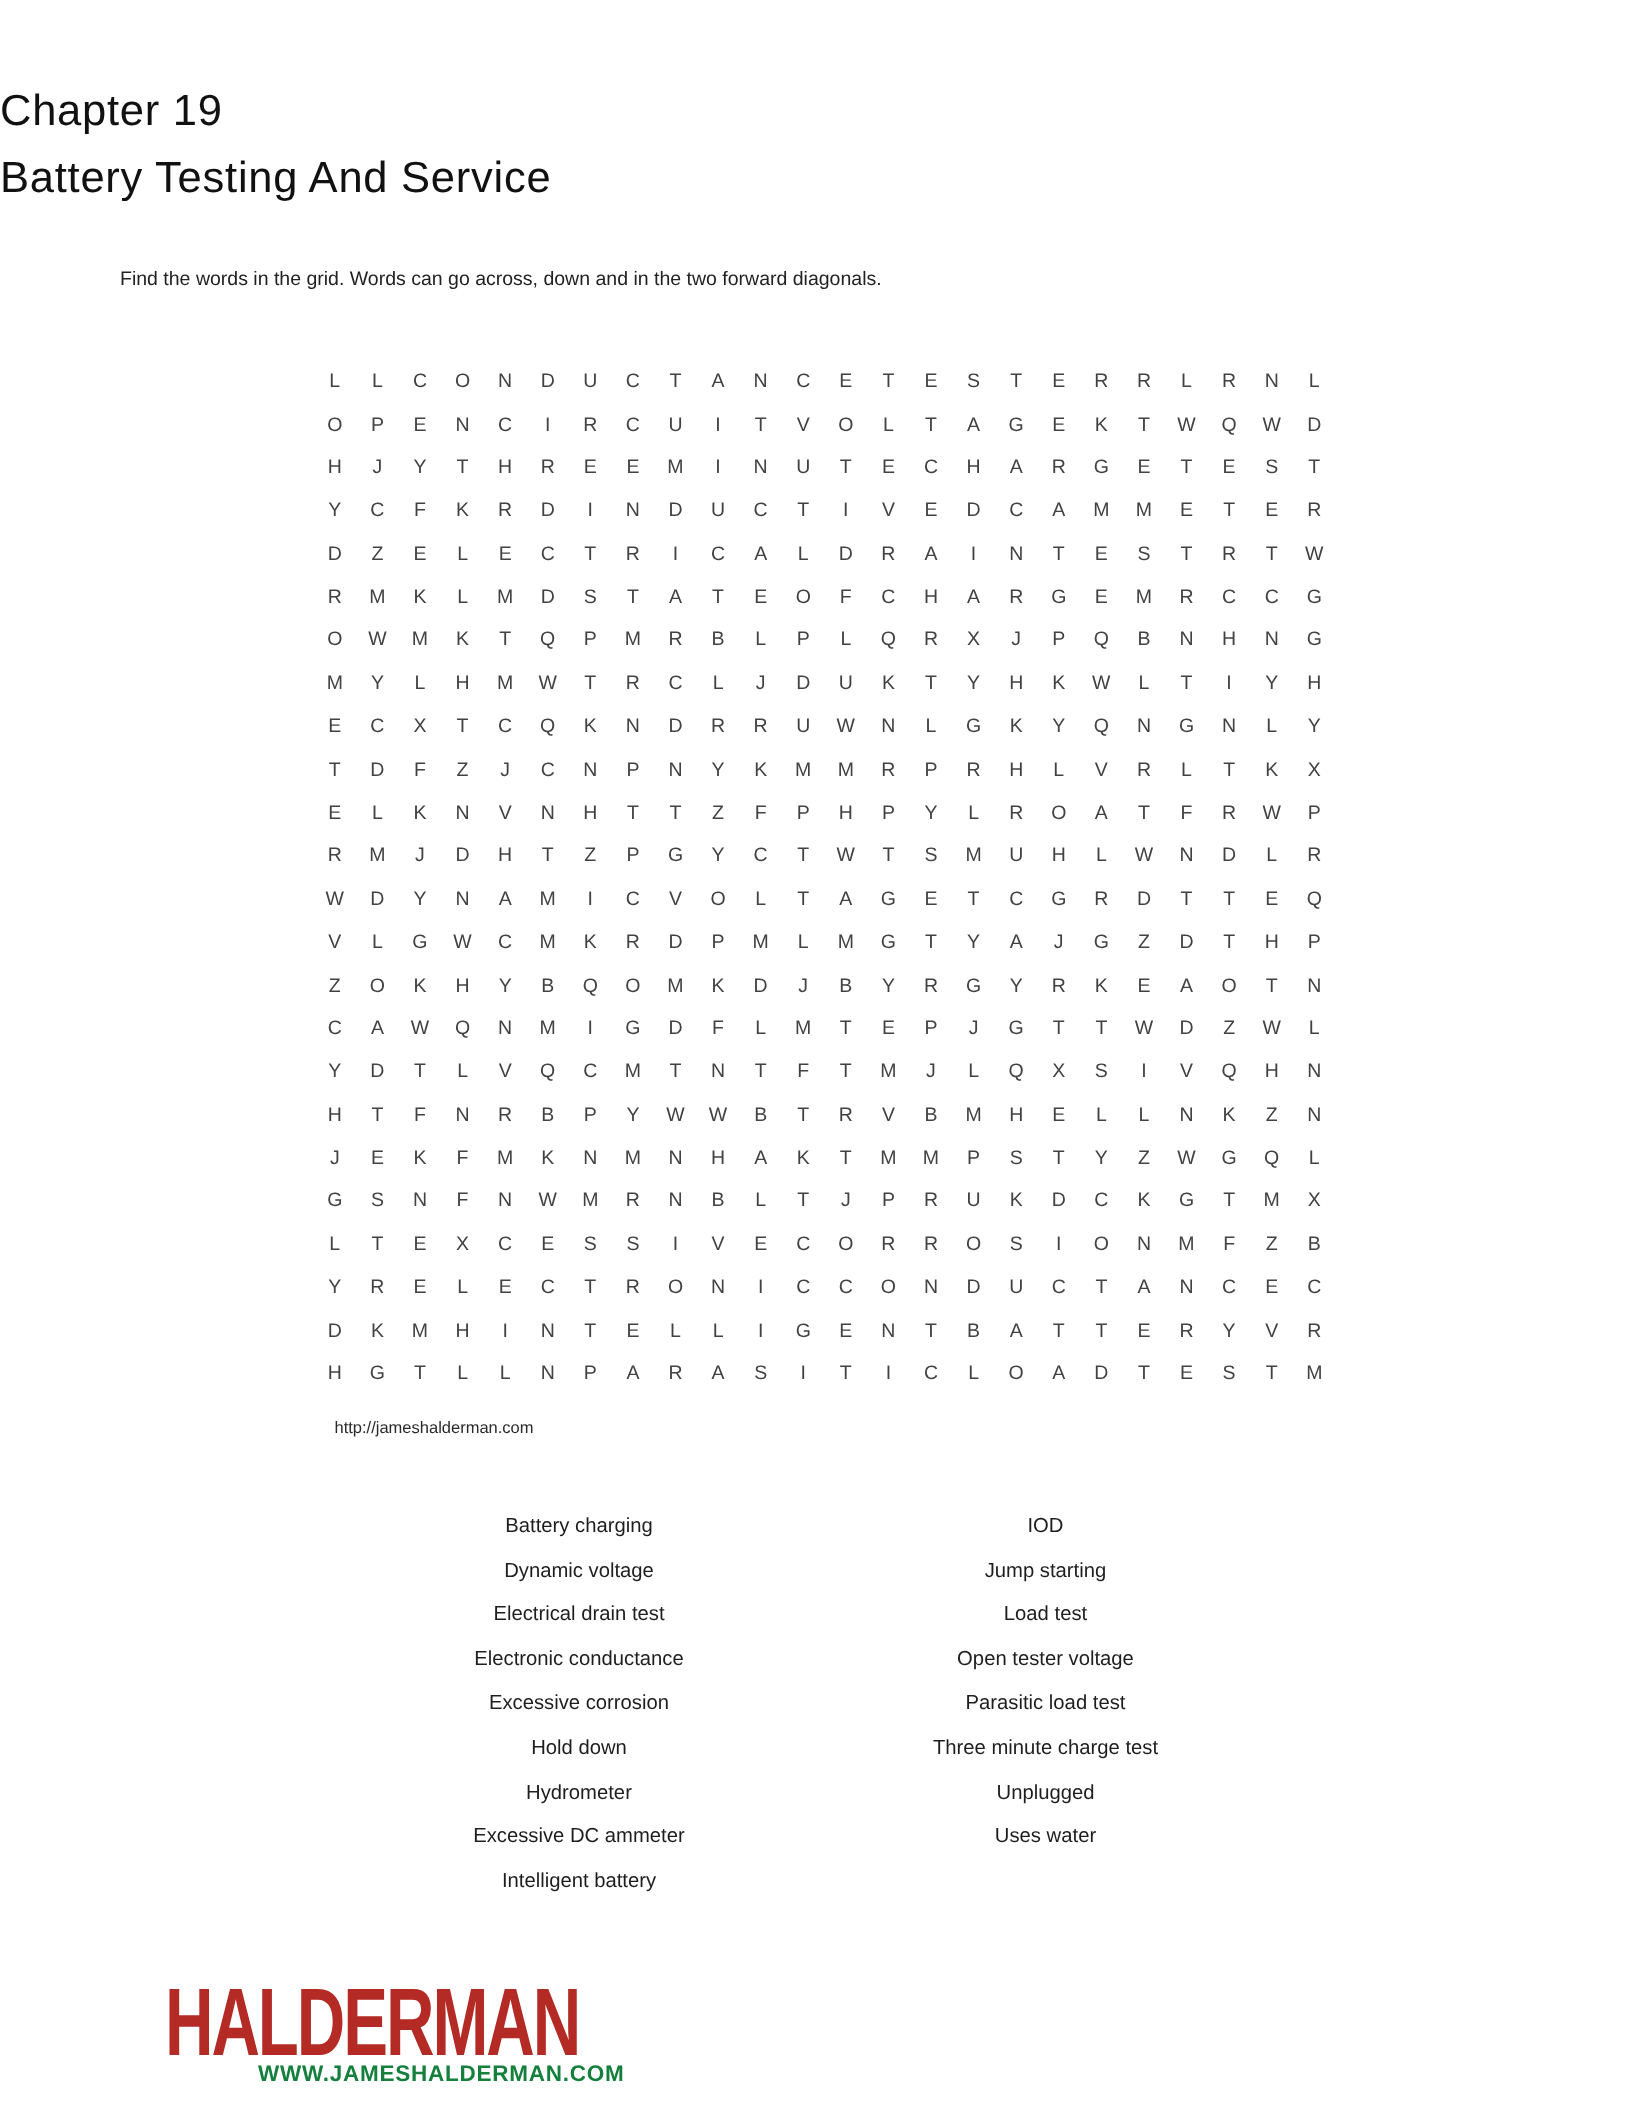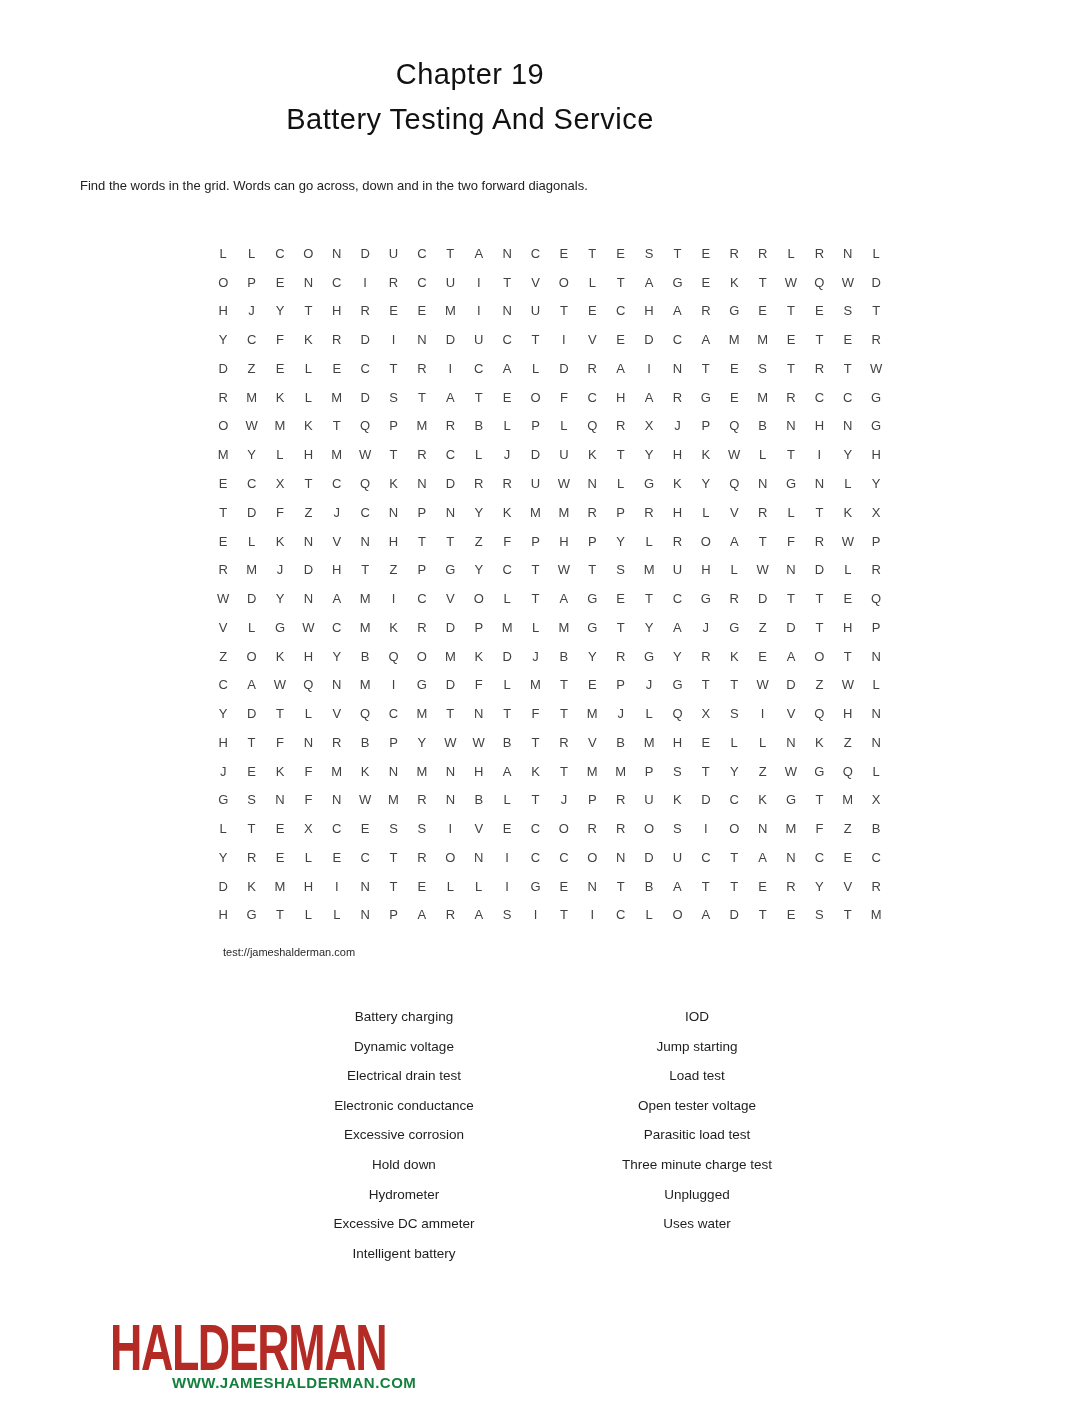--- a/index.html
+++ b/index.html
@@ -13,21 +13,21 @@
     color: #1c1c1c;
     overflow: hidden;
   }
 
   
   .title-block {
     position: absolute;
     top: 52px;
     left: 0;
     width: 940px;
-    text-align: center;
+    text-align: left;
     font-size: 29px;
     line-height: 45px;
     color: #111111;
     letter-spacing: 0.5px;
   }
 
   
   .instructions {
     position: absolute;
     left: 80px;
@@ -64,21 +64,21 @@
 
   
   .word-col {
     position: absolute;
     top: 1002px;
     width: 300px;
     text-align: center;
     font-size: 13.5px;
     color: #1e1e1e;
   }
-  .word-col-left  { left: 254px; }
+  .word-col-left  { left: 236px; }
   .word-col-right { left: 547px; }
   .word-item {
     height: 29.6px;
     line-height: 29.6px;
     white-space: nowrap;
   }
 
   
   .logo-block {
     position: absolute;
@@ -688,21 +688,21 @@
       <span class="cell">O</span>
       <span class="cell">A</span>
       <span class="cell">D</span>
       <span class="cell">T</span>
       <span class="cell">E</span>
       <span class="cell">S</span>
       <span class="cell">T</span>
       <span class="cell">M</span>
     </div>
 
-  <div class="source-url">test://jameshalderman.com</div>
+  <div class="source-url">http://jameshalderman.com</div>
 
   <div class="word-col word-col-left">
       <div class="word-item">Battery charging</div>
       <div class="word-item">Dynamic voltage</div>
       <div class="word-item">Electrical drain test</div>
       <div class="word-item">Electronic conductance</div>
       <div class="word-item">Excessive corrosion</div>
       <div class="word-item">Hold down</div>
       <div class="word-item">Hydrometer</div>
       <div class="word-item">Excessive DC ammeter</div>

